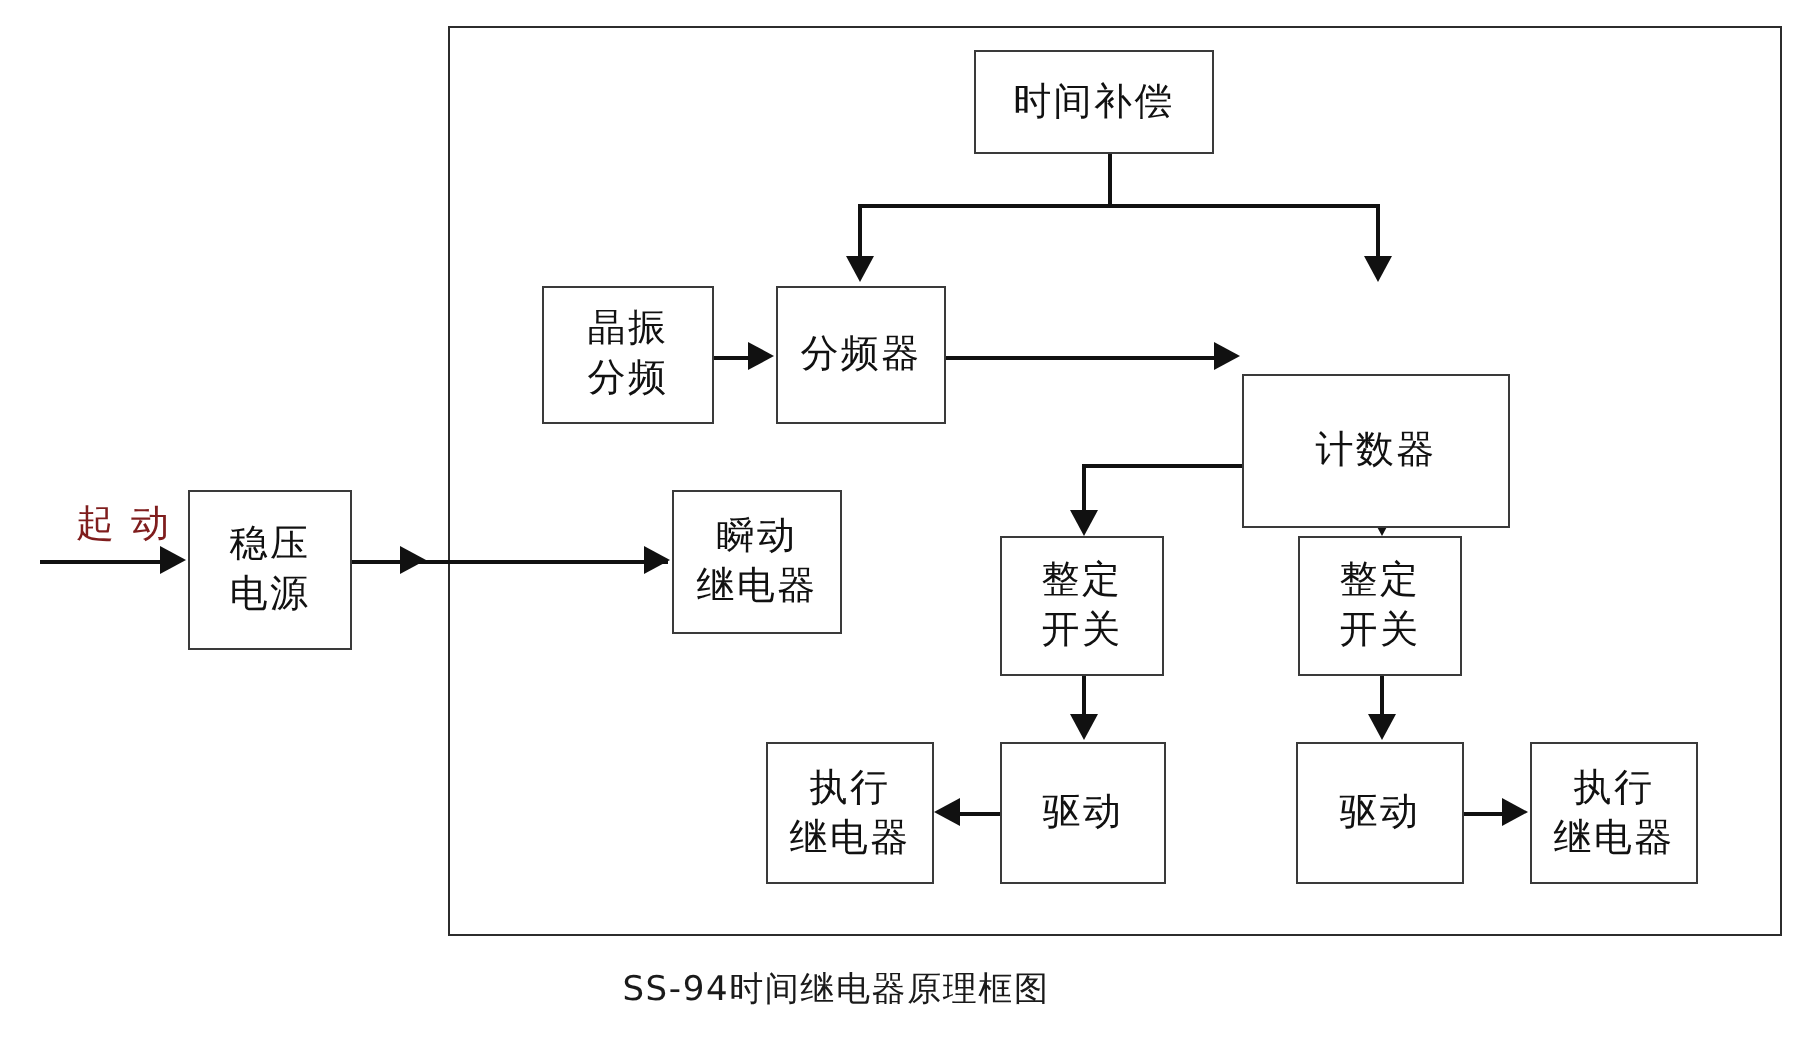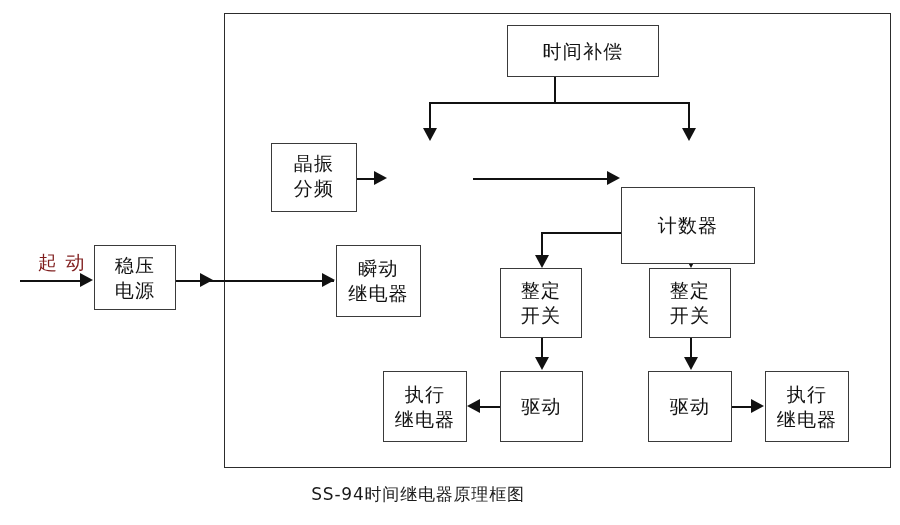--- a/index.html
+++ b/index.html
@@ -116,35 +116,35 @@
 
   <div class="enclosure"></div>
 
   <div class="free-label" style="left:38px; top:250px; width:40px;">
     <span class="ln">起</span>
     <span class="ln">动</span>
   </div>
   <div class="h-line" style="left:20px; top:280px; width:62px;"></div>
   <div class="arrow-right" style="left:80px; top:273px;"></div>
 
-  <div class="box" style="left:94px; top:245px; width:82px; height:65px;">
+  <div class="box" style="left:94px; top:245px; width:82px; height:80px;">
     <span class="ln">稳压</span>
     <span class="ln">电源</span>
   </div>
 
   <div class="h-line" style="left:176px; top:280px; width:158px;"></div>
   <div class="arrow-right" style="left:200px; top:273px;"></div>
   <div class="arrow-right" style="left:322px; top:273px;"></div>
 
   <div class="box" style="left:336px; top:245px; width:85px; height:72px;">
     <span class="ln">瞬动</span>
     <span class="ln">继电器</span>
   </div>
 
-  <div class="box one-line" style="left:487px; top:25px; width:152px; height:52px;margin-left:20px;">
+  <div class="box one-line" style="left:487px; top:25px; width:120px; height:52px;">
     <span class="ln">时间补偿</span>
   </div>
 
   <div class="v-line" style="left:554px; top:77px; height:26px;"></div>
 
   <div class="h-line" style="left:429px; top:102px; width:260px;"></div>
 
   <div class="v-line" style="left:429px; top:102px; height:28px;"></div>
   <div class="arrow-down" style="left:423px; top:128px;"></div>
 
@@ -152,20 +152,23 @@
   <div class="arrow-down" style="left:682px; top:128px;"></div>
 
   <div class="box" style="left:271px; top:143px; width:86px; height:69px;font-family:Liberation Mono, monospace;">
     <span class="ln">晶振</span>
     <span class="ln">分频</span>
   </div>
 
   <div class="h-line thin" style="left:357px; top:178px; width:18px;"></div>
   <div class="arrow-right" style="left:374px; top:171px;"></div>
 
+  <div class="box one-line" style="left:388px; top:143px; width:85px; height:69px;">
+    <span class="ln">分频器</span>
+  </div>
 
   <div class="h-line thin" style="left:473px; top:178px; width:135px;"></div>
   <div class="arrow-right" style="left:607px; top:171px;"></div>
 
   <div class="box one-line" style="left:621px; top:143px; width:134px; height:77px;margin-top:44px;">
     <span class="ln">计数器</span>
   </div>
 
   <div class="v-line" style="left:690px; top:212px; height:22px;"></div>
   <div class="h-line" style="left:541px; top:232px; width:151px;"></div>

